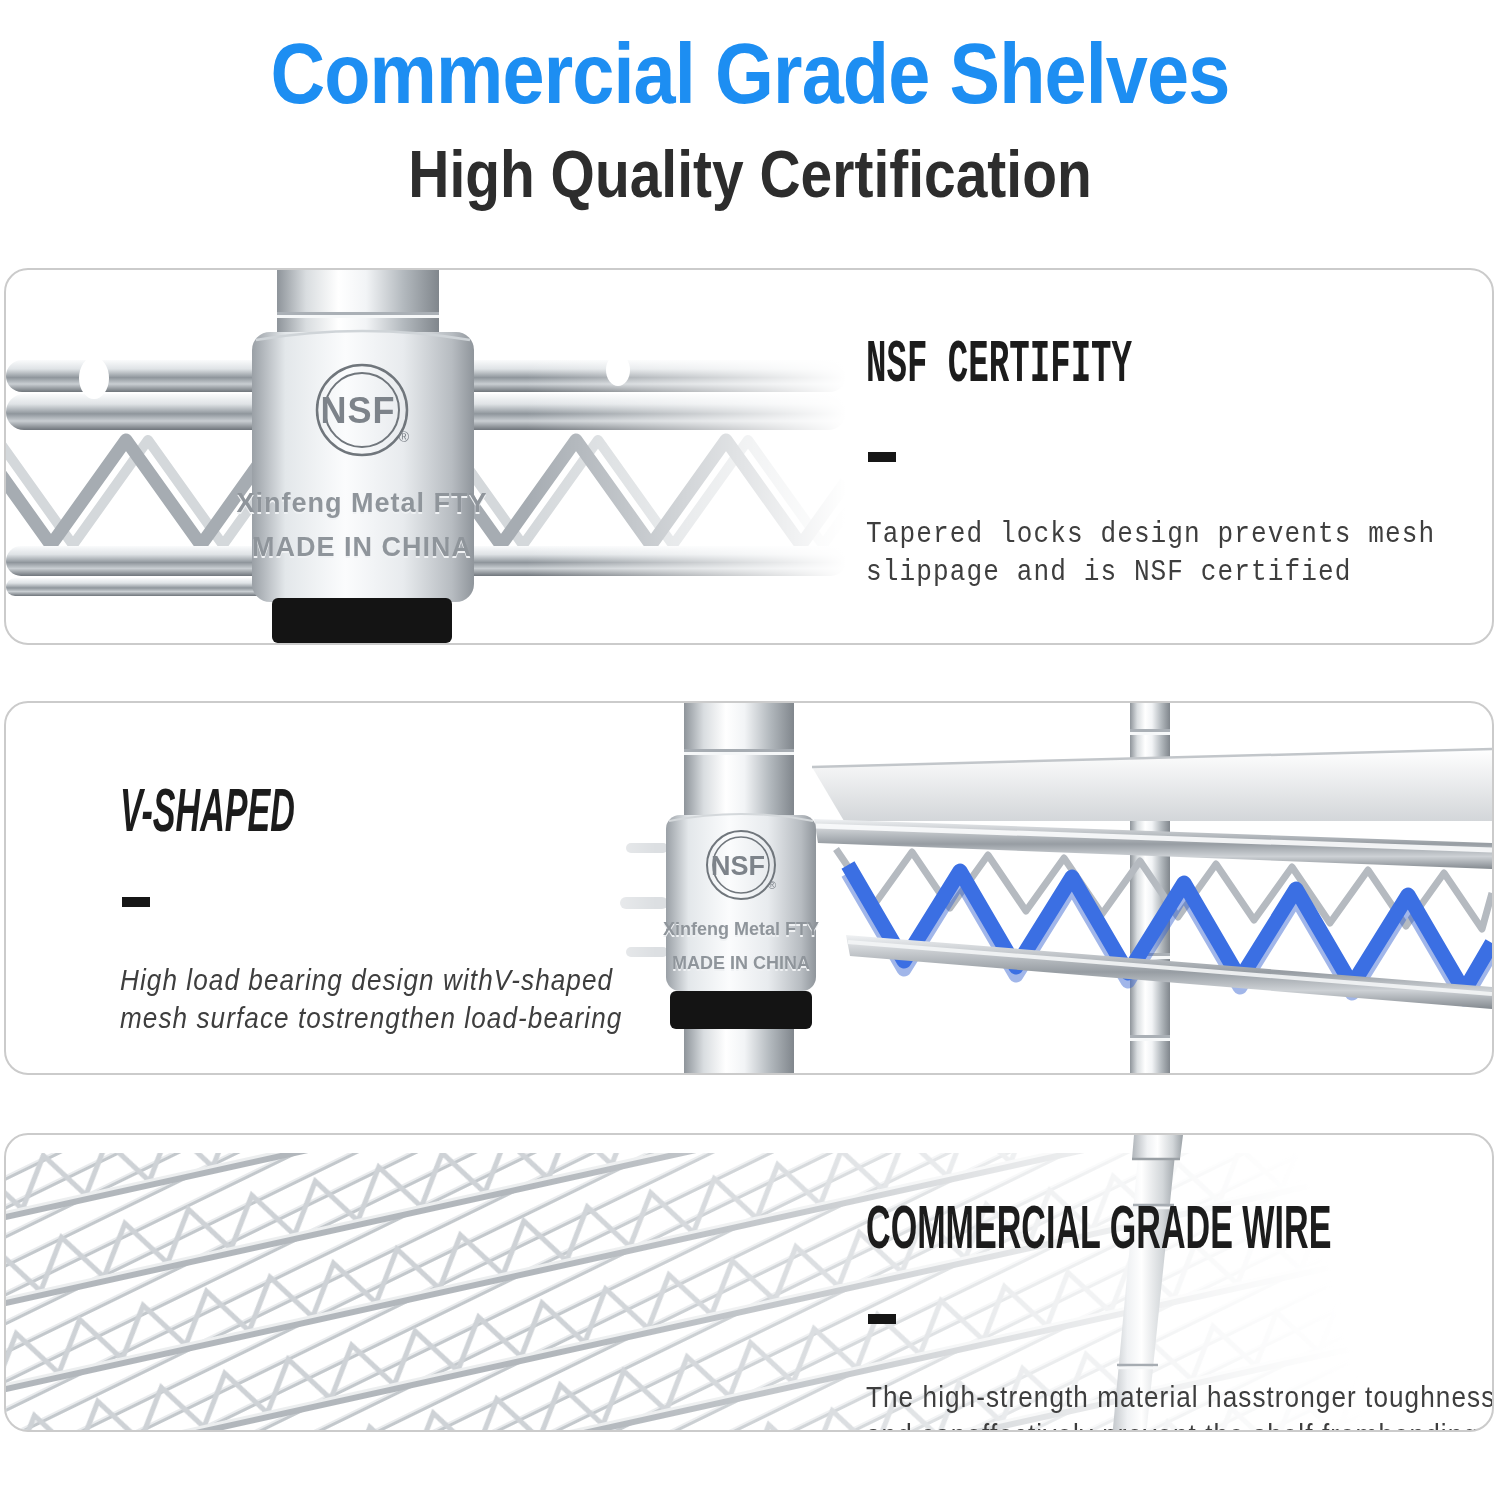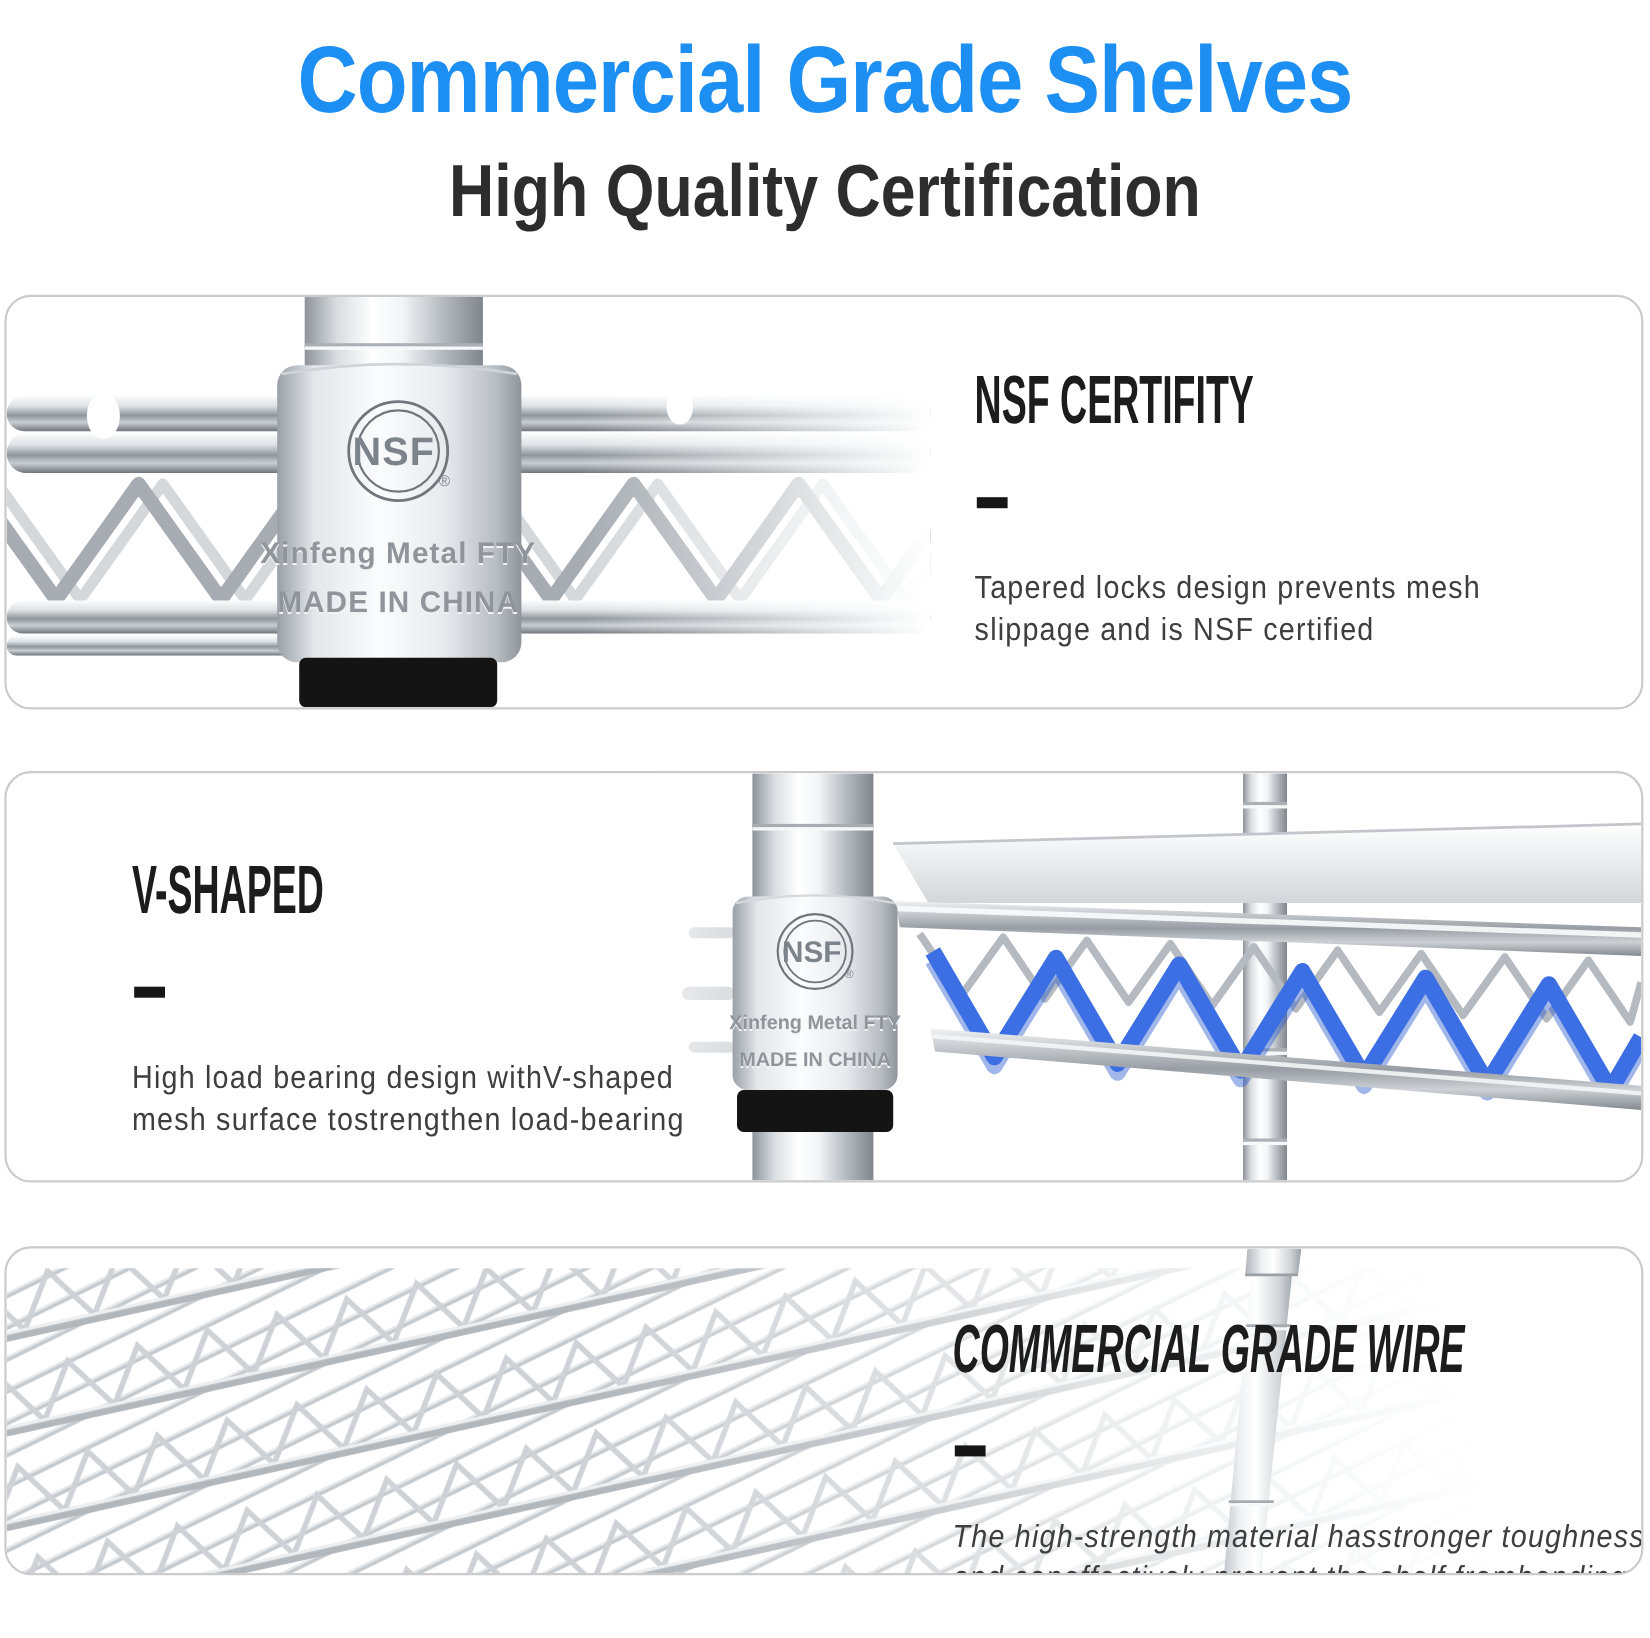--- a/index.html
+++ b/index.html
@@ -7,30 +7,30 @@
          font-family:"Liberation Sans","DejaVu Sans",sans-serif;margin-top:25px;}
   .page-title{position:absolute;top:2px;left:0;width:100%;margin:0;text-align:center;
     font-size:86px;line-height:92px;font-weight:700;color:#1d8ef2;letter-spacing:-1px;
     transform:scaleX(.88);}
   .page-subtitle{position:absolute;top:112px;left:0;width:100%;margin:0;text-align:center;
     font-size:67px;line-height:74px;font-weight:700;color:#2d2d2d;transform:scaleX(.85);}
   .card{position:absolute;left:4px;width:1490px;background:#fff;border:2px solid #cbcbcb;
     border-radius:24px;overflow:hidden;box-sizing:border-box;}
   .card1{top:243px;height:377px;}
   .card2{top:676px;height:374px;}
-  .card3{top:1108px;height:299px;font-style:italic;}
+  .card3{top:1108px;height:299px;}
   .photo{position:absolute;top:0;left:0;}
   .feature{position:absolute;}
   .feature h3{margin:0;font-size:62px;line-height:62px;font-weight:700;color:#1c1c1c;
     white-space:nowrap;transform:scaleX(.55);transform-origin:left top;}
   .dash{width:28px;height:10px;background:#161616;margin:56px 0 0 2px;}
   .feature p{margin:54px 0 0 0;font-size:29px;line-height:38px;color:#3e3e3e;
     letter-spacing:1.2px;white-space:pre;transform:scaleX(.9);transform-origin:left top;}
-  .t1{left:880px;top:64px;}
-  .t2{left:114px;top:76px;}
+  .t1{left:860px;top:64px;font-family:Liberation Mono, monospace;}
+  .t2{left:114px;top:76px;font-style:italic;}
   .t3{left:860px;top:61px;}
   .collar-label{font-family:"Liberation Sans","DejaVu Sans",sans-serif;font-weight:700;}
 </style>
 </head>
 <body>
 
 <div class="stage">
 
   <h1 class="page-title">Commercial Grade Shelves</h1>
   <h2 class="page-subtitle">High Quality Certification</h2>

